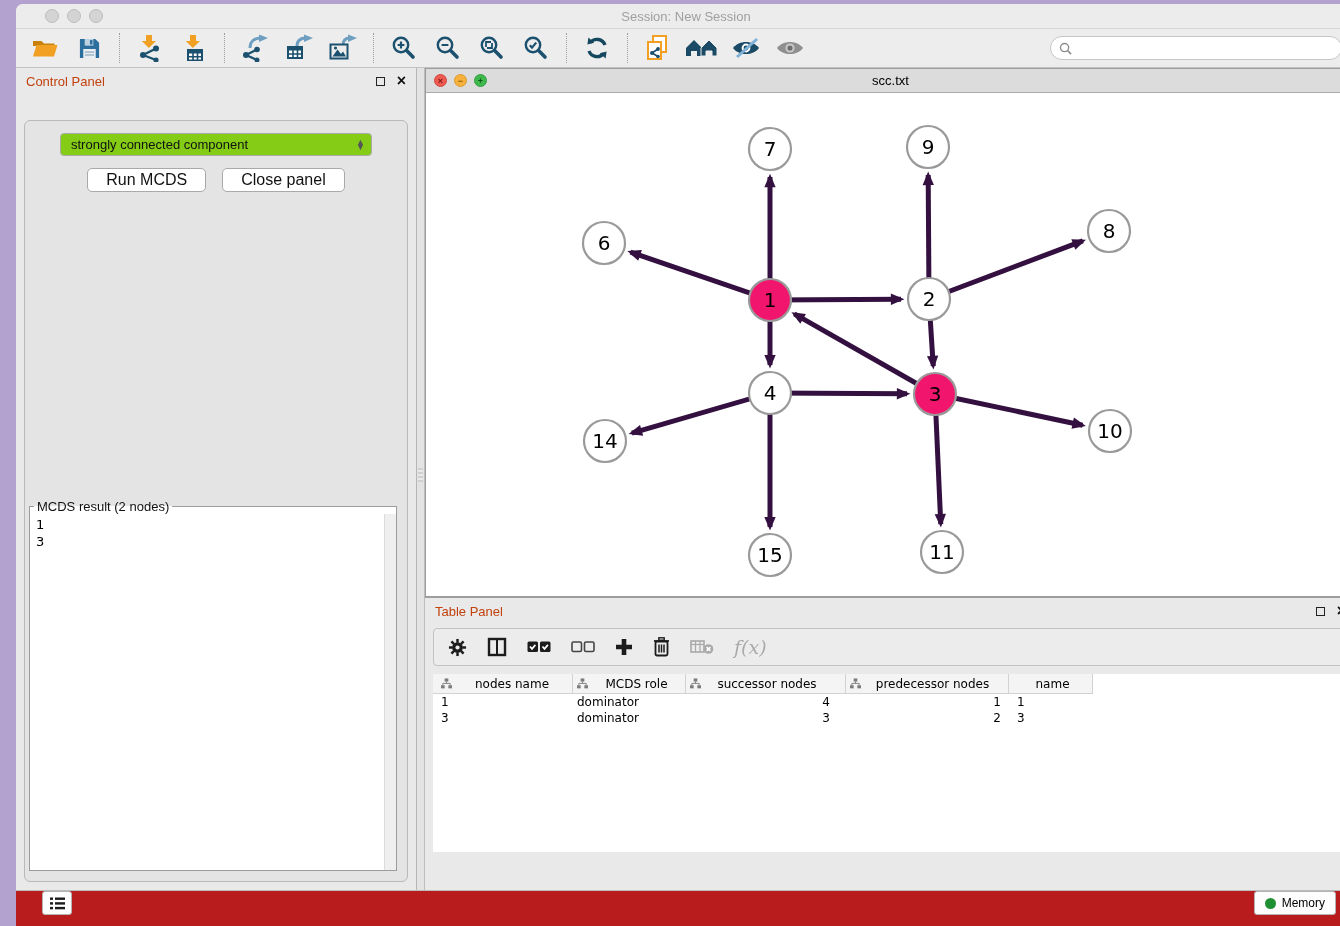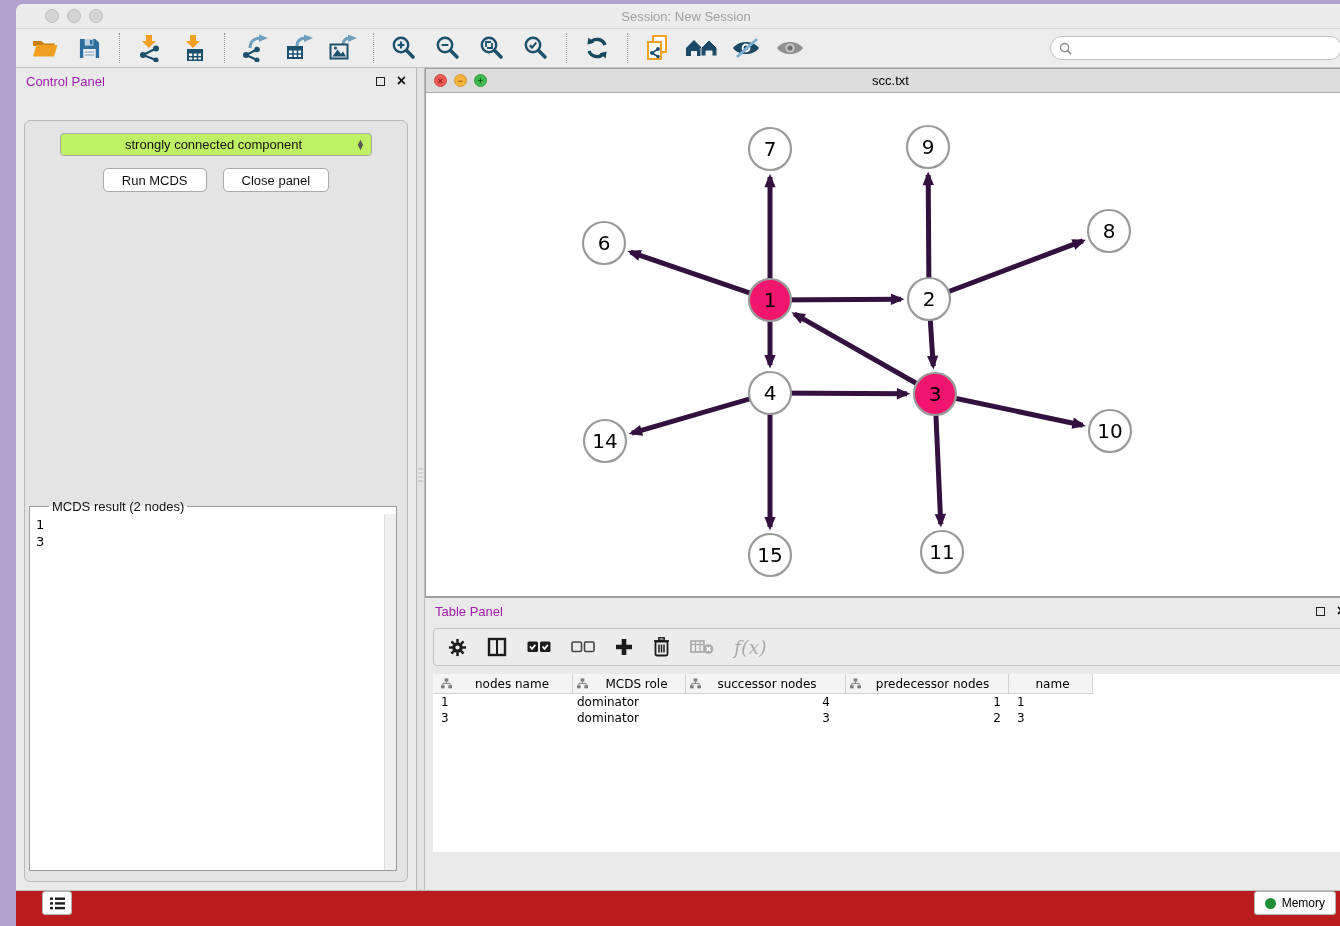--- a/index.html
+++ b/index.html
@@ -34,53 +34,53 @@
   .searchbox{
     width:292px;height:24px;background:#fff;border:1px solid #c4c4c4;border-radius:13px;
     display:flex;align-items:center;padding:0 8px;gap:5px;box-sizing:border-box;margin-right:4px;
   }
   .searchbox input{border:none;outline:none;flex:1;font-size:12px;background:transparent;}
   
   .main-row{flex:1;display:flex;min-height:0;}
   
   .control-panel{width:401px;flex:0 0 401px;background:#e9e9e9;border-right:1px solid #b6b6b6;position:relative;box-sizing:border-box;}
   .panel-header{height:26px;display:flex;align-items:center;padding:0 10px;}
-  .panel-header .ph-title{font-size:13px;color:#a21caf;flex:1;}
+  .panel-header .ph-title{font-size:13px;color:#c2410c;flex:1;}
   .ph-icons{display:flex;align-items:center;gap:12px;}
   .float-icon{width:9px;height:9px;border:1.6px solid #222;display:inline-block;box-sizing:border-box;}
   .close-icon{font-size:16px;font-weight:bold;color:#111;line-height:10px;}
   .seg{display:flex;justify-content:center;position:relative;z-index:2;}
   .seg .tab{
     background:#fff;border:1px solid #acacac;border-left:none;
     padding:2px 13px;font-size:13px;color:#111;cursor:default;line-height:16px;
   }
   .seg .tab:first-child{border-left:1px solid #acacac;border-radius:5px 0 0 5px;}
   .seg .tab:last-child{border-radius:0 5px 5px 0;}
   .seg .tab.selected{background:#dedede;color:#c2c2c2;border-color:#c6c6c6;}
   .cp-box{
     position:absolute;left:8px;right:8px;top:52px;bottom:8px;
     border:1px solid #b9b9b9;border-radius:6px;background:#e4e4e4;z-index:1;
   }
   .opt-label{margin-top:24px;text-align:center;font-size:13px;color:#111;}
   .cp-select{
-    margin:12px auto 0 auto;width:312px;height:23px;background:#bef264;border:1px solid #a9a9a9;border-radius:4px;
-    display:flex;align-items:center;padding:0 6px 0 10px;box-sizing:border-box;text-align:center;
+    margin:12px auto 0 auto;width:312px;height:23px;background:#84cc16;border:1px solid #a9a9a9;border-radius:4px;
+    display:flex;align-items:center;padding:0 6px 0 10px;box-sizing:border-box;
   }
   .cp-select .sel-text{flex:1;font-size:13px;color:#111;}
   .stepper{display:flex;flex-direction:column;align-items:center;line-height:5px;color:#555;font-size:9px;}
   .cp-buttons{display:flex;justify-content:center;gap:16px;margin-top:12px;}
   .cp-btn{
     background:#fff;border:1px solid #a9a9a9;border-radius:5px;height:22px;padding:0 18px;
-    font-size:13px;color:#111;display:flex;align-items:center;
+    font-size:16px;color:#111;display:flex;align-items:center;
   }
   .result-fieldset{
     position:absolute;left:4px;right:10px;top:378px;bottom:10px;
     border:1px solid #9c9c9c;margin:0;padding:0;background:#fff;
   }
-  .result-fieldset legend{font-size:13px;color:#111;margin-left:19px;padding:0 3px;background:transparent;}
+  .result-fieldset legend{font-size:13px;color:#111;margin-left:4px;padding:0 3px;background:transparent;}
   .result-body{position:absolute;inset:0;background:#fff;overflow:hidden;}
   .result-lines{padding:2px 6px;font-size:13px;color:#000;line-height:17px;white-space:pre;font-family:"DejaVu Sans",sans-serif;}
   .result-scroll{position:absolute;top:0;right:0;bottom:0;width:11px;background:#efefef;border-left:1px solid #dcdcdc;}
   
   .splitter{width:8px;flex:0 0 8px;background:#e3e3e3;border-right:1px solid #bdbdbd;position:relative;box-sizing:border-box;}
   .splitter .grip{position:absolute;top:400px;left:1px;width:5px;height:14px;
     background:repeating-linear-gradient(#cfcfcf 0 2px,#e9e9e9 2px 4px);}
   
   .right-col{flex:1;display:flex;flex-direction:column;background:#e6e6e6;min-width:0;}
   .net-window{height:529px;flex:0 0 529px;border:1px solid #9c9c9c;box-sizing:border-box;background:#fff;display:flex;flex-direction:column;}

